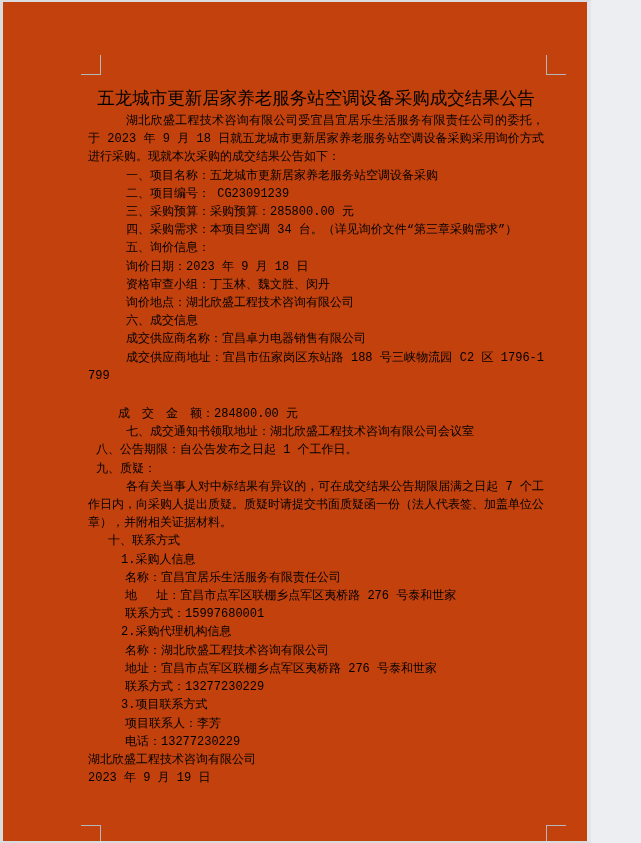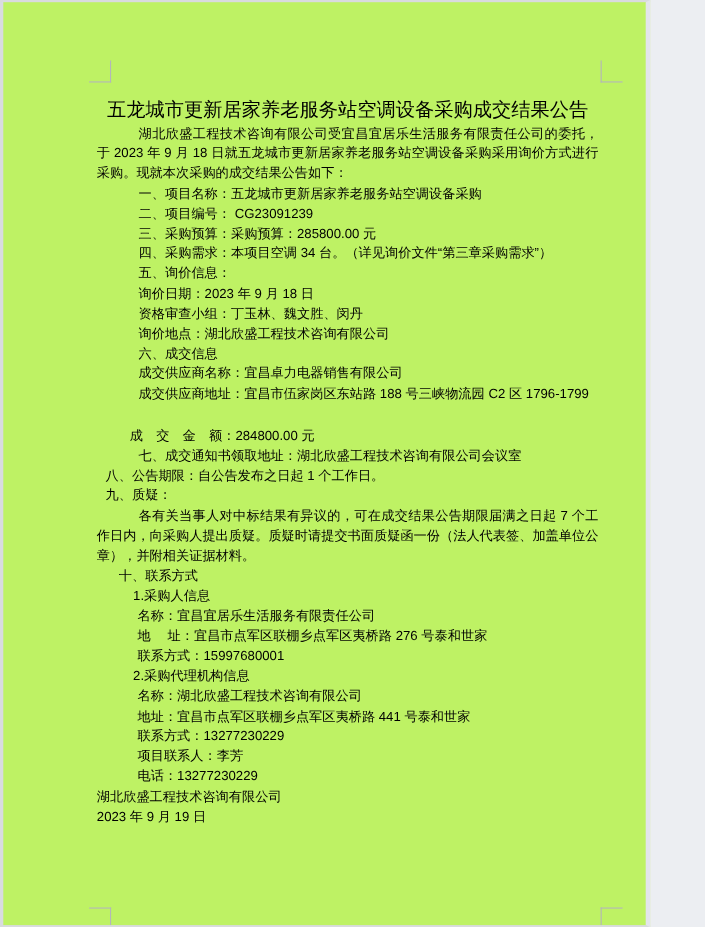--- a/index.html
+++ b/index.html
@@ -1,26 +1,26 @@
 <!DOCTYPE html>
 <html><head>
 <meta charset="utf-8">
 <style>
   html,body{margin:0;padding:0;background:#eceef2;}
   .screen{
     position:relative;
     width:591px;height:843px;
     box-sizing:border-box;
-    background:#bef264;
+    background:#c2410c;
     border-top:2px solid #d9dbdf;
     border-left:3px solid #d9dbdf;
     border-right:4px solid #e3e5eb;
     border-bottom:2px solid #d9dbdf;
     overflow:hidden;
-    font-family:Liberation Sans, sans-serif;
+    font-family:Liberation Mono, monospace;
     color:#000;
   }
   
   .crop{position:absolute;width:19px;height:19px;}
   .crop.tl{left:78px;top:53px;border-right:1px solid #b3b6ba;border-bottom:1px solid #b3b6ba;}
   .crop.tr{left:543px;top:53px;border-left:1px solid #b3b6ba;border-bottom:1px solid #b3b6ba;}
   .crop.bl{left:78px;top:823px;border-right:1px solid #b3b6ba;border-top:1px solid #b3b6ba;}
   .crop.br{left:543px;top:823px;border-left:1px solid #b3b6ba;border-top:1px solid #b3b6ba;}
 
   .content{
@@ -79,21 +79,22 @@
         <div class="para s-small">八、公告期限：自公告发布之日起 1 个工作日。</div>
         <div class="para s-small">九、质疑：</div>
         <div class="para s-indent2">各有关当事人对中标结果有异议的，可在成交结果公告期限届满之日起 7 个工作日内，向采购人提出质疑。质疑时请提交书面质疑函一份（法人代表签、加盖单位公章），并附相关证据材料。</div>
         <div class="para s-mid">十、联系方式</div>
         <div class="para s-sub">1.采购人信息</div>
         <div class="para s-subitem">名称：宜昌宜居乐生活服务有限责任公司</div>
         <div class="para s-subitem">地　 址：宜昌市点军区联棚乡点军区夷桥路 276 号泰和世家</div>
         <div class="para s-subitem">联系方式：15997680001</div>
         <div class="para s-sub">2.采购代理机构信息</div>
         <div class="para s-subitem">名称：湖北欣盛工程技术咨询有限公司</div>
-        <div class="para s-subitem">地址：宜昌市点军区联棚乡点军区夷桥路 441 号泰和世家</div>
+        <div class="para s-subitem">地址：宜昌市点军区联棚乡点军区夷桥路 276 号泰和世家</div>
         <div class="para s-subitem">联系方式：13277230229</div>
+        <div class="para s-sub">3.项目联系方式</div>
         <div class="para s-subitem">项目联系人：李芳</div>
         <div class="para s-subitem">电话：13277230229</div>
         <div class="para s-right">湖北欣盛工程技术咨询有限公司</div>
         <div class="para s-right">2023 年 9 月 19 日</div>
       </div>
   </div>
 </div>
 
 </body></html>

